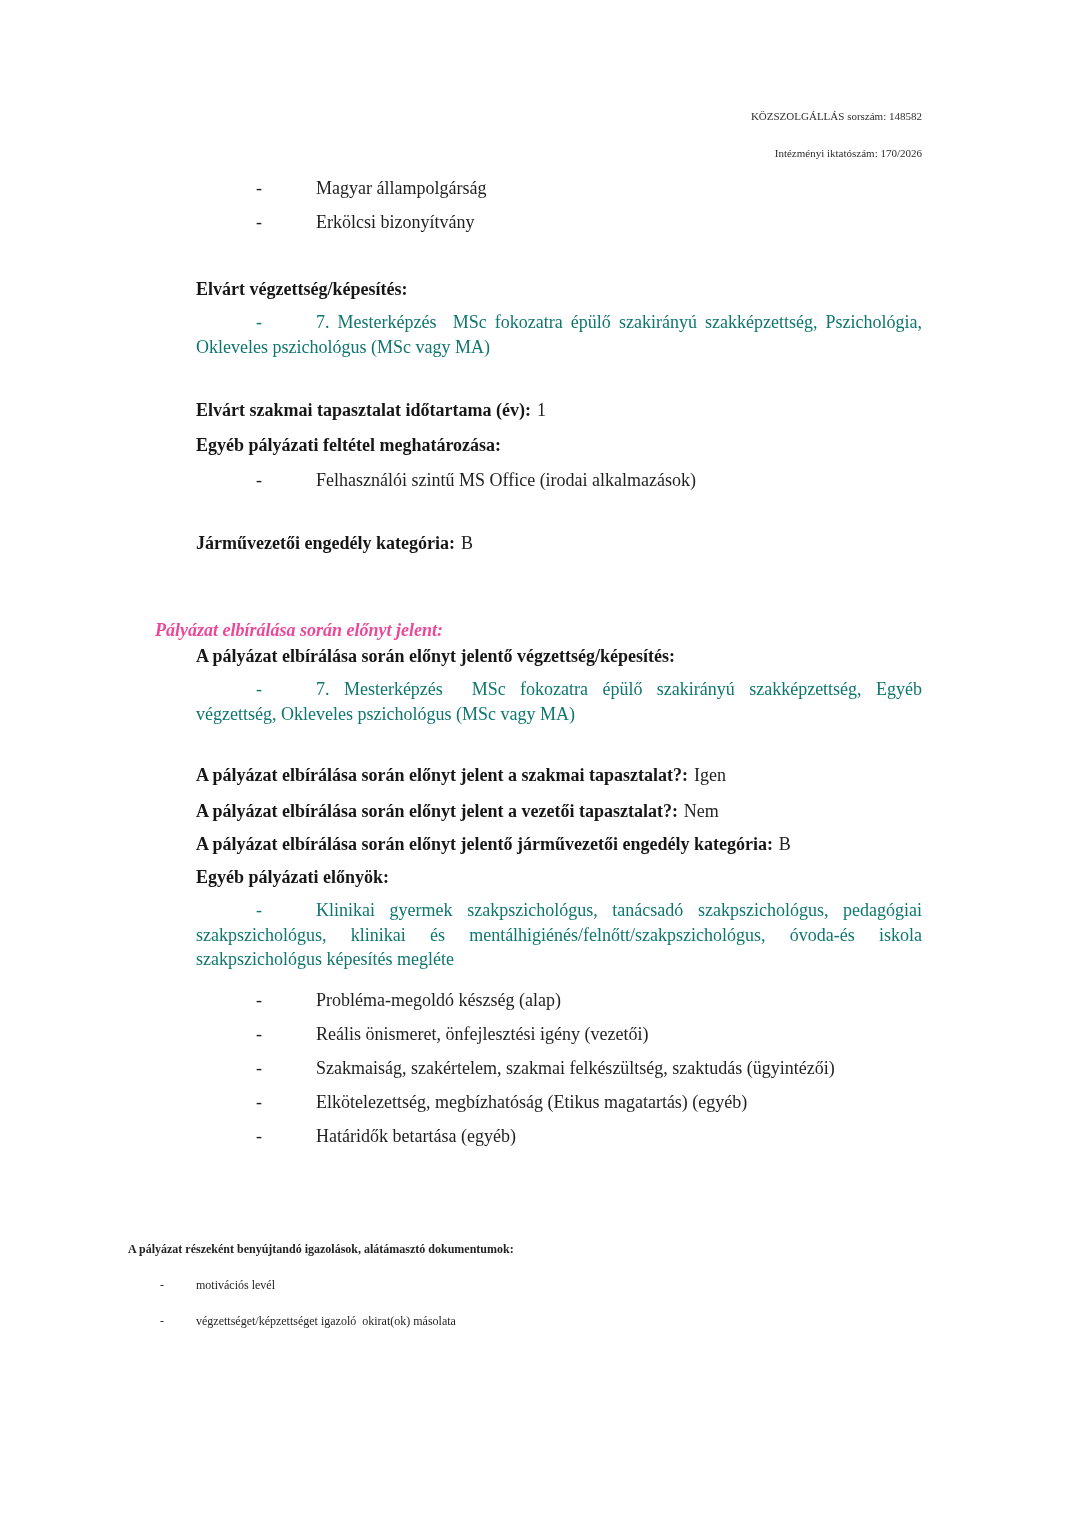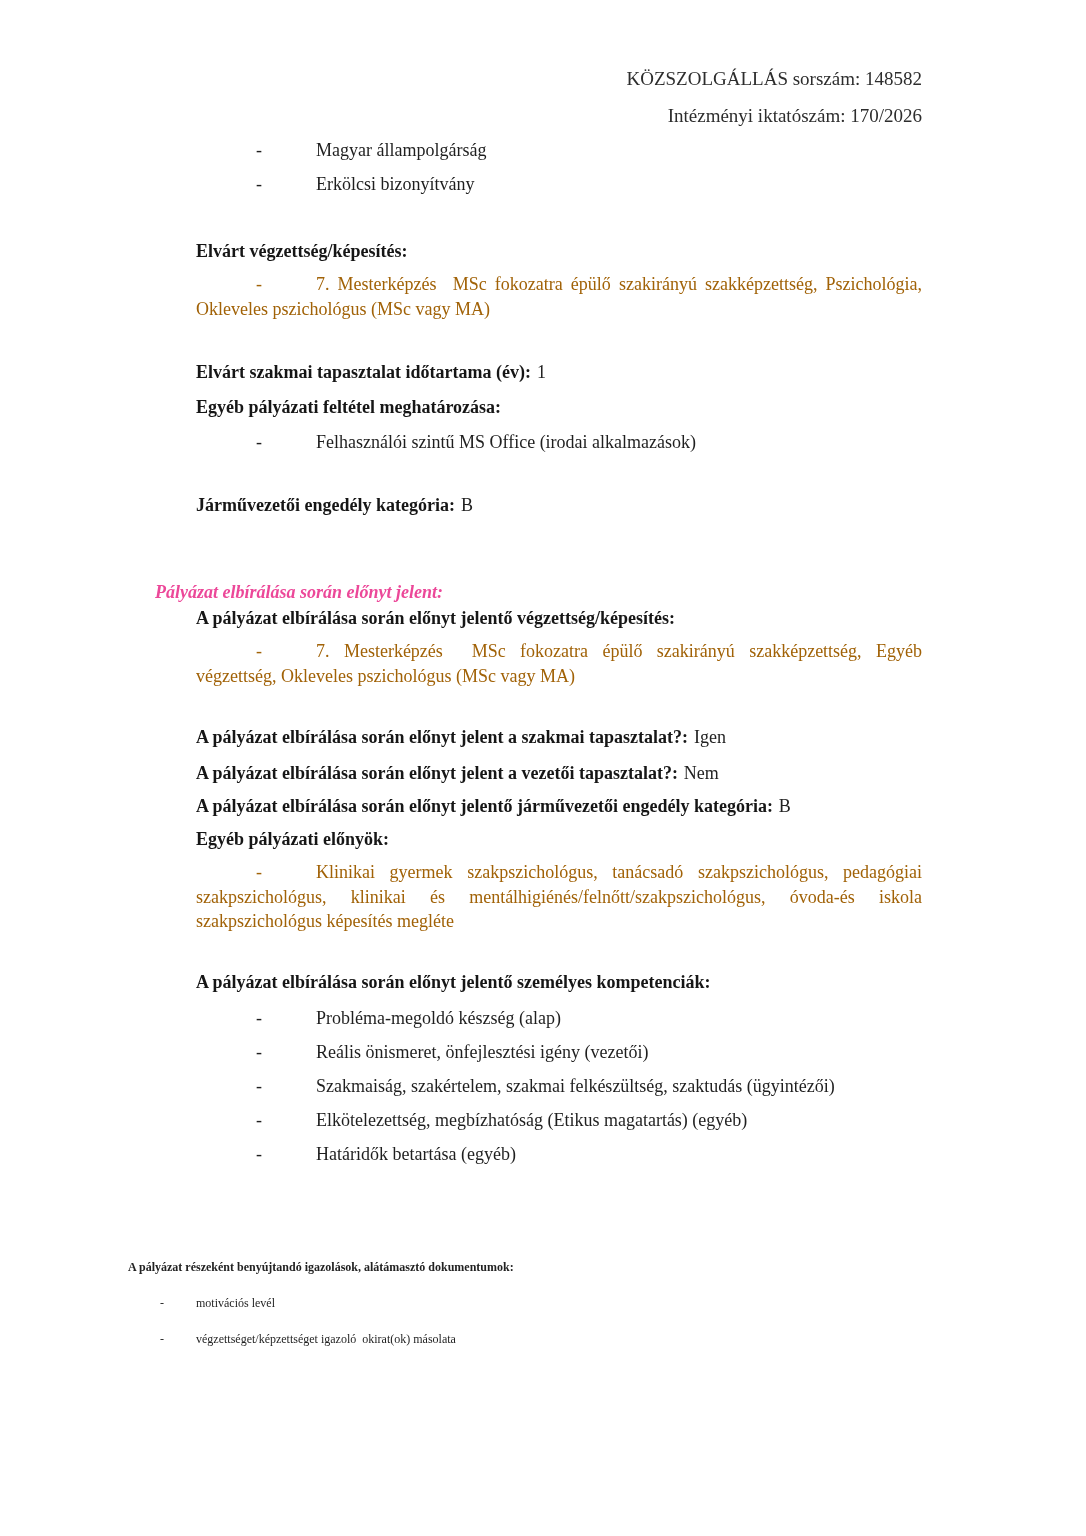--- a/index.html
+++ b/index.html
@@ -11,24 +11,24 @@
     margin: 0 auto;
     background: #ffffff;
     overflow: hidden;
     font-family: "Liberation Serif", "DejaVu Serif", serif;
     color: #1f1f1f;
     box-sizing: border-box;
   }
 
   
   .doc-header {
-    padding-top: 68px;
+    padding-top: 106px;
     margin-right: 164px;
     text-align: right;
-    font-size: 19px;
+    font-size: 11px;
     color: #2d2d2d;
   }
   .doc-header .hline { line-height: 21px; }
   .doc-header .hline + .hline { margin-top: 16px; }
 
   
   .main {
     margin-left: 196px;
     margin-right: 164px;
     font-size: 18px;
@@ -54,21 +54,21 @@
   }
   .li .dash { display: inline-block; width: 60px; }
 
   
   .para {
     text-indent: 60px;
     text-align: justify;
     text-align-last: left;
     line-height: 24.5px;
     white-space: pre-wrap;
-    color: #a16207;
+    color: #0f766e;
   }
   .para .dash { display: inline-block; width: 60px; text-indent: 0; }
 
   
   .m-cond1   { margin-top: 14px; }
   .m-cond2   { margin-top: 13px; }
   .m-h-qual  { margin-top: 46px; }
   .m-para1   { margin-top: 10px; }
   .m-h-exp   { margin-top: 41px; }
   .m-h-other { margin-top: 14px; }
@@ -127,21 +127,20 @@
     <div class="h m-h-advq">A pályázat elbírálása során előnyt jelentő végzettség/képesítés:</div>
     <p class="para m-para2"><span class="dash">-</span><span>7. Mesterképzés  MSc fokozatra épülő szakirányú szakképzettség, Egyéb végzettség, Okleveles pszichológus (MSc vagy MA)</span></p>
 
     <div class="h m-h-pexp"><span>A pályázat elbírálása során előnyt jelent a szakmai tapasztalat?:</span><span class="val">Igen</span></div>
     <div class="h m-h-lexp"><span>A pályázat elbírálása során előnyt jelent a vezetői tapasztalat?:</span><span class="val">Nem</span></div>
     <div class="h m-h-adrv"><span>A pályázat elbírálása során előnyt jelentő járművezetői engedély kategória:</span><span class="val">B</span></div>
 
     <div class="h m-h-aoth">Egyéb pályázati előnyök:</div>
     <p class="para m-para3"><span class="dash">-</span><span>Klinikai gyermek szakpszichológus, tanácsadó szakpszichológus, pedagógiai szakpszichológus, klinikai és mentálhigiénés/felnőtt/szakpszichológus, óvoda-és iskola szakpszichológus képesítés megléte</span></p>
 
-    <div class="h m-h-comp">A pályázat elbírálása során előnyt jelentő személyes kompetenciák:</div>
     <div class="li m-comp1"><span class="dash">-</span><span>Probléma-megoldó készség (alap)</span></div>
     <div class="li m-comp"><span class="dash">-</span><span>Reális önismeret, önfejlesztési igény (vezetői)</span></div>
     <div class="li m-comp"><span class="dash">-</span><span>Szakmaiság, szakértelem, szakmai felkészültség, szaktudás (ügyintézői)</span></div>
     <div class="li m-comp"><span class="dash">-</span><span>Elkötelezettség, megbízhatóság (Etikus magatartás) (egyéb)</span></div>
     <div class="li m-comp"><span class="dash">-</span><span>Határidők betartása (egyéb)</span></div>
   </div>
 
   <div class="docs">
     <div class="h">A pályázat részeként benyújtandó igazolások, alátámasztó dokumentumok:</div>
     <div class="li"><span class="dash">-</span><span>motivációs levél</span></div>

